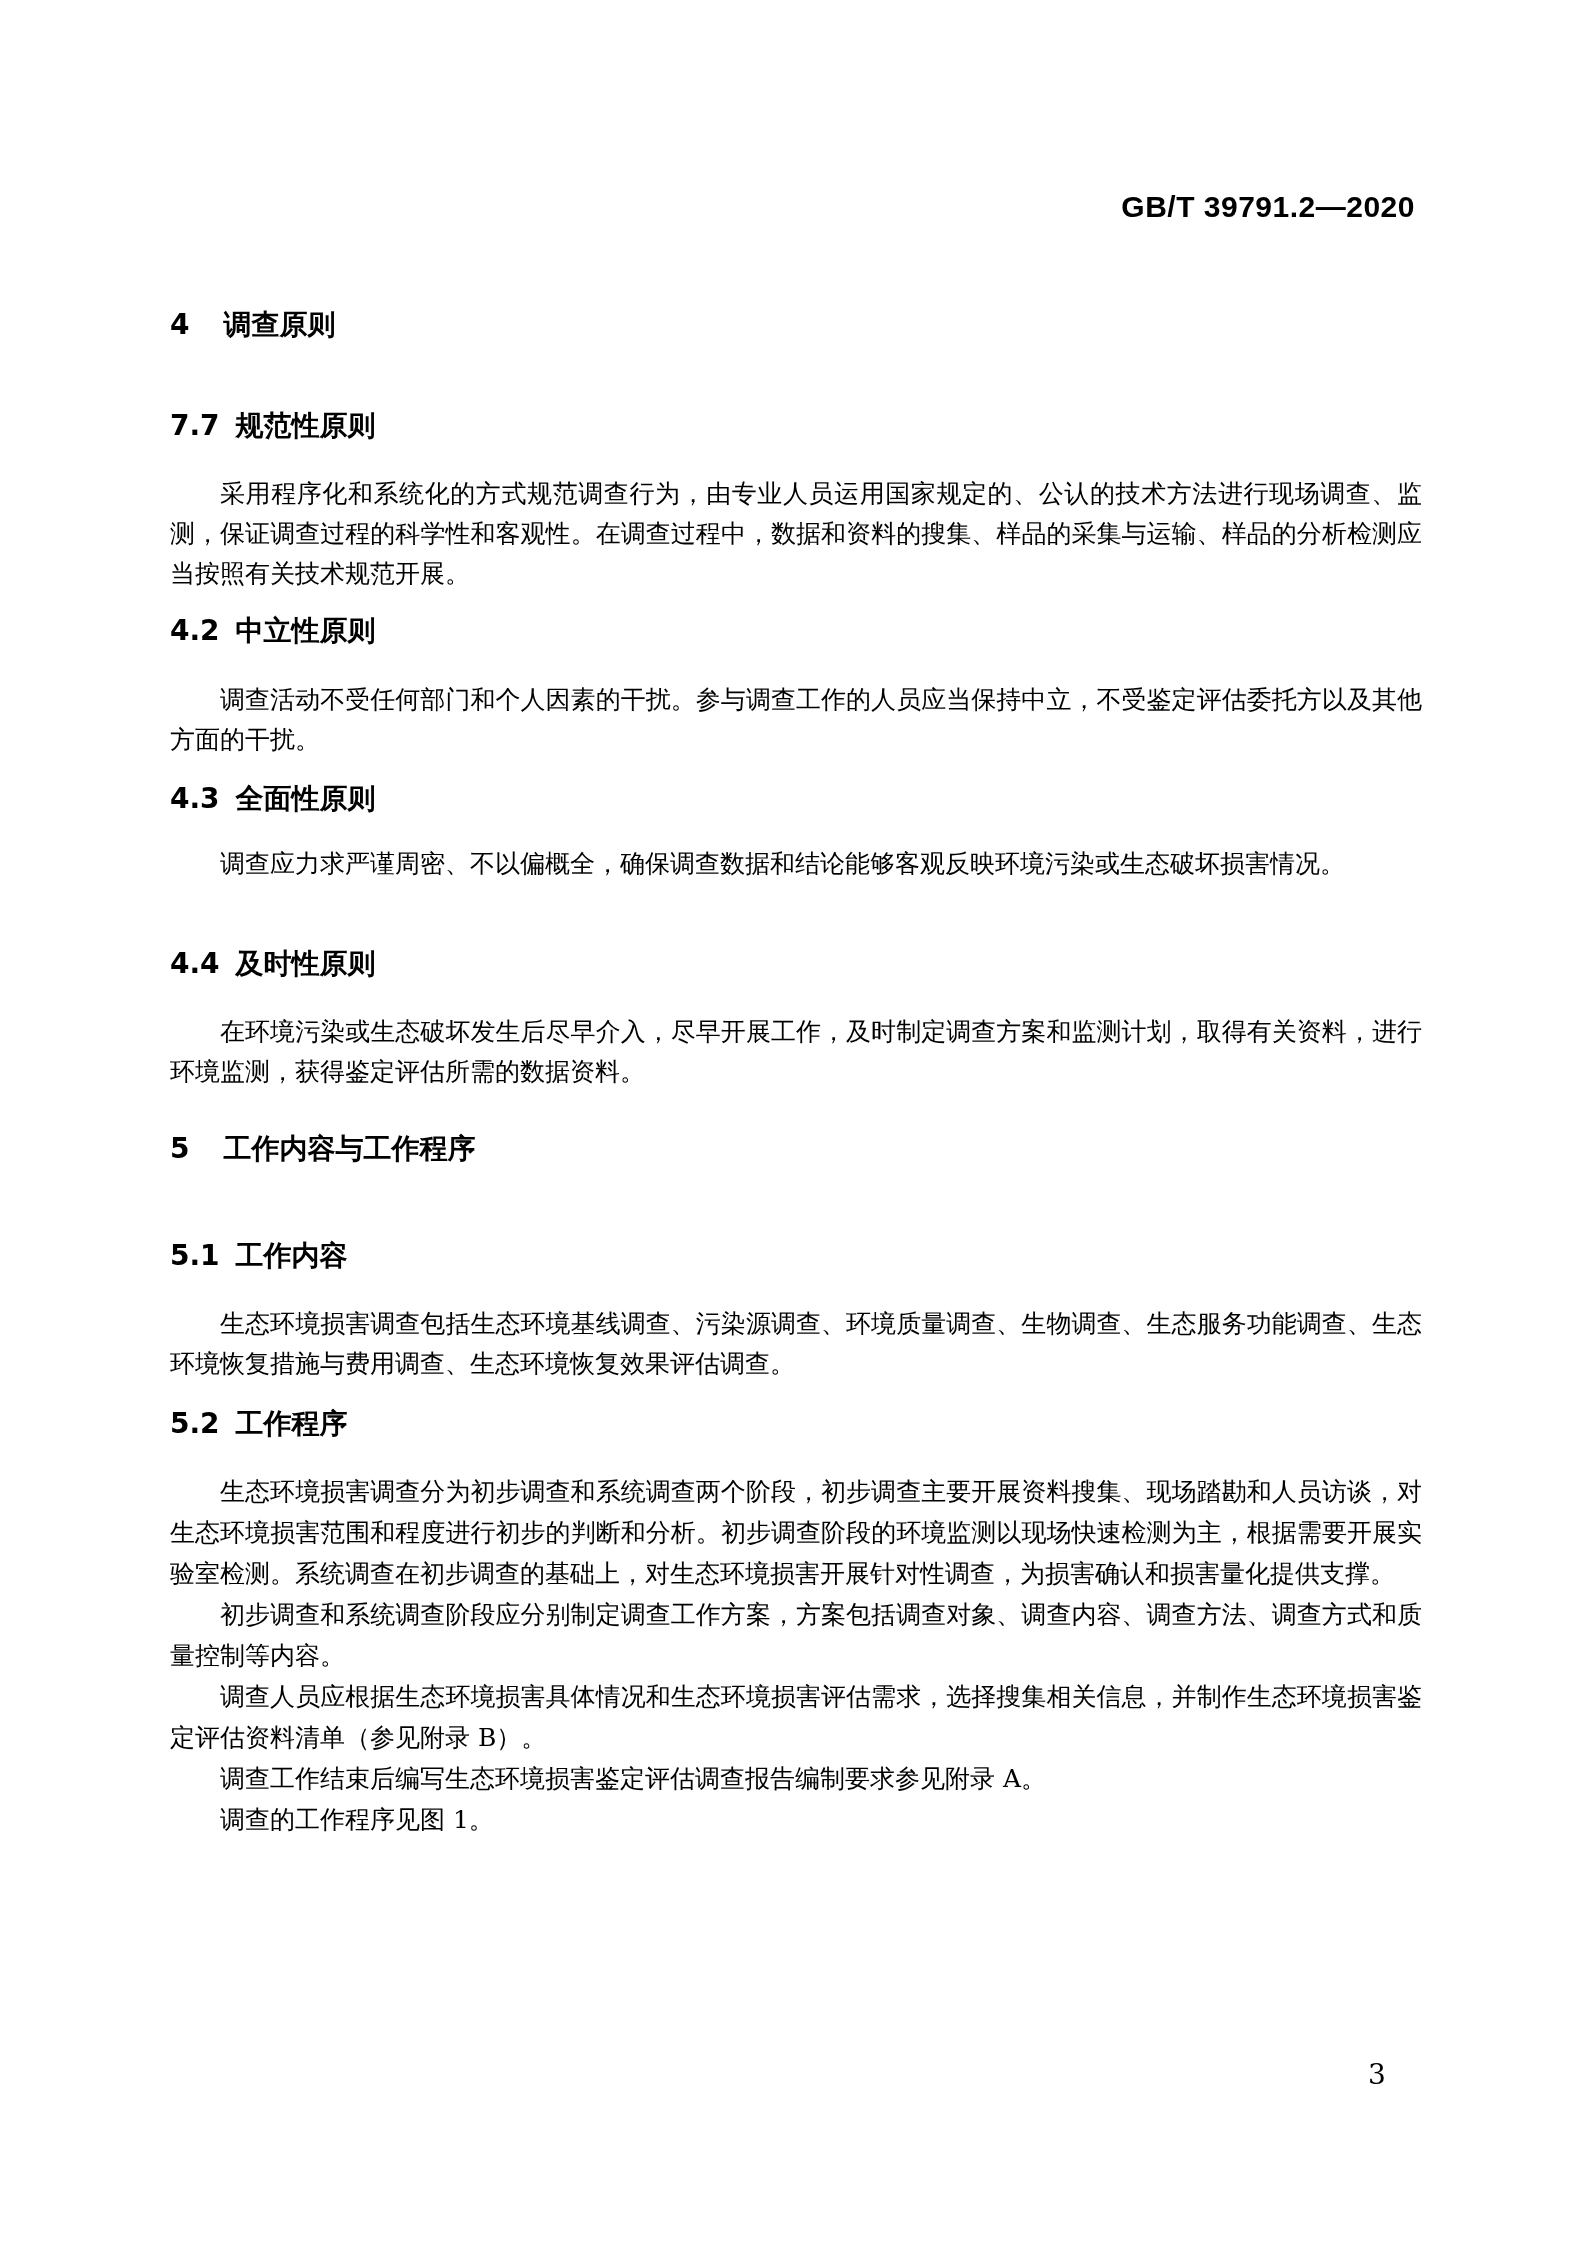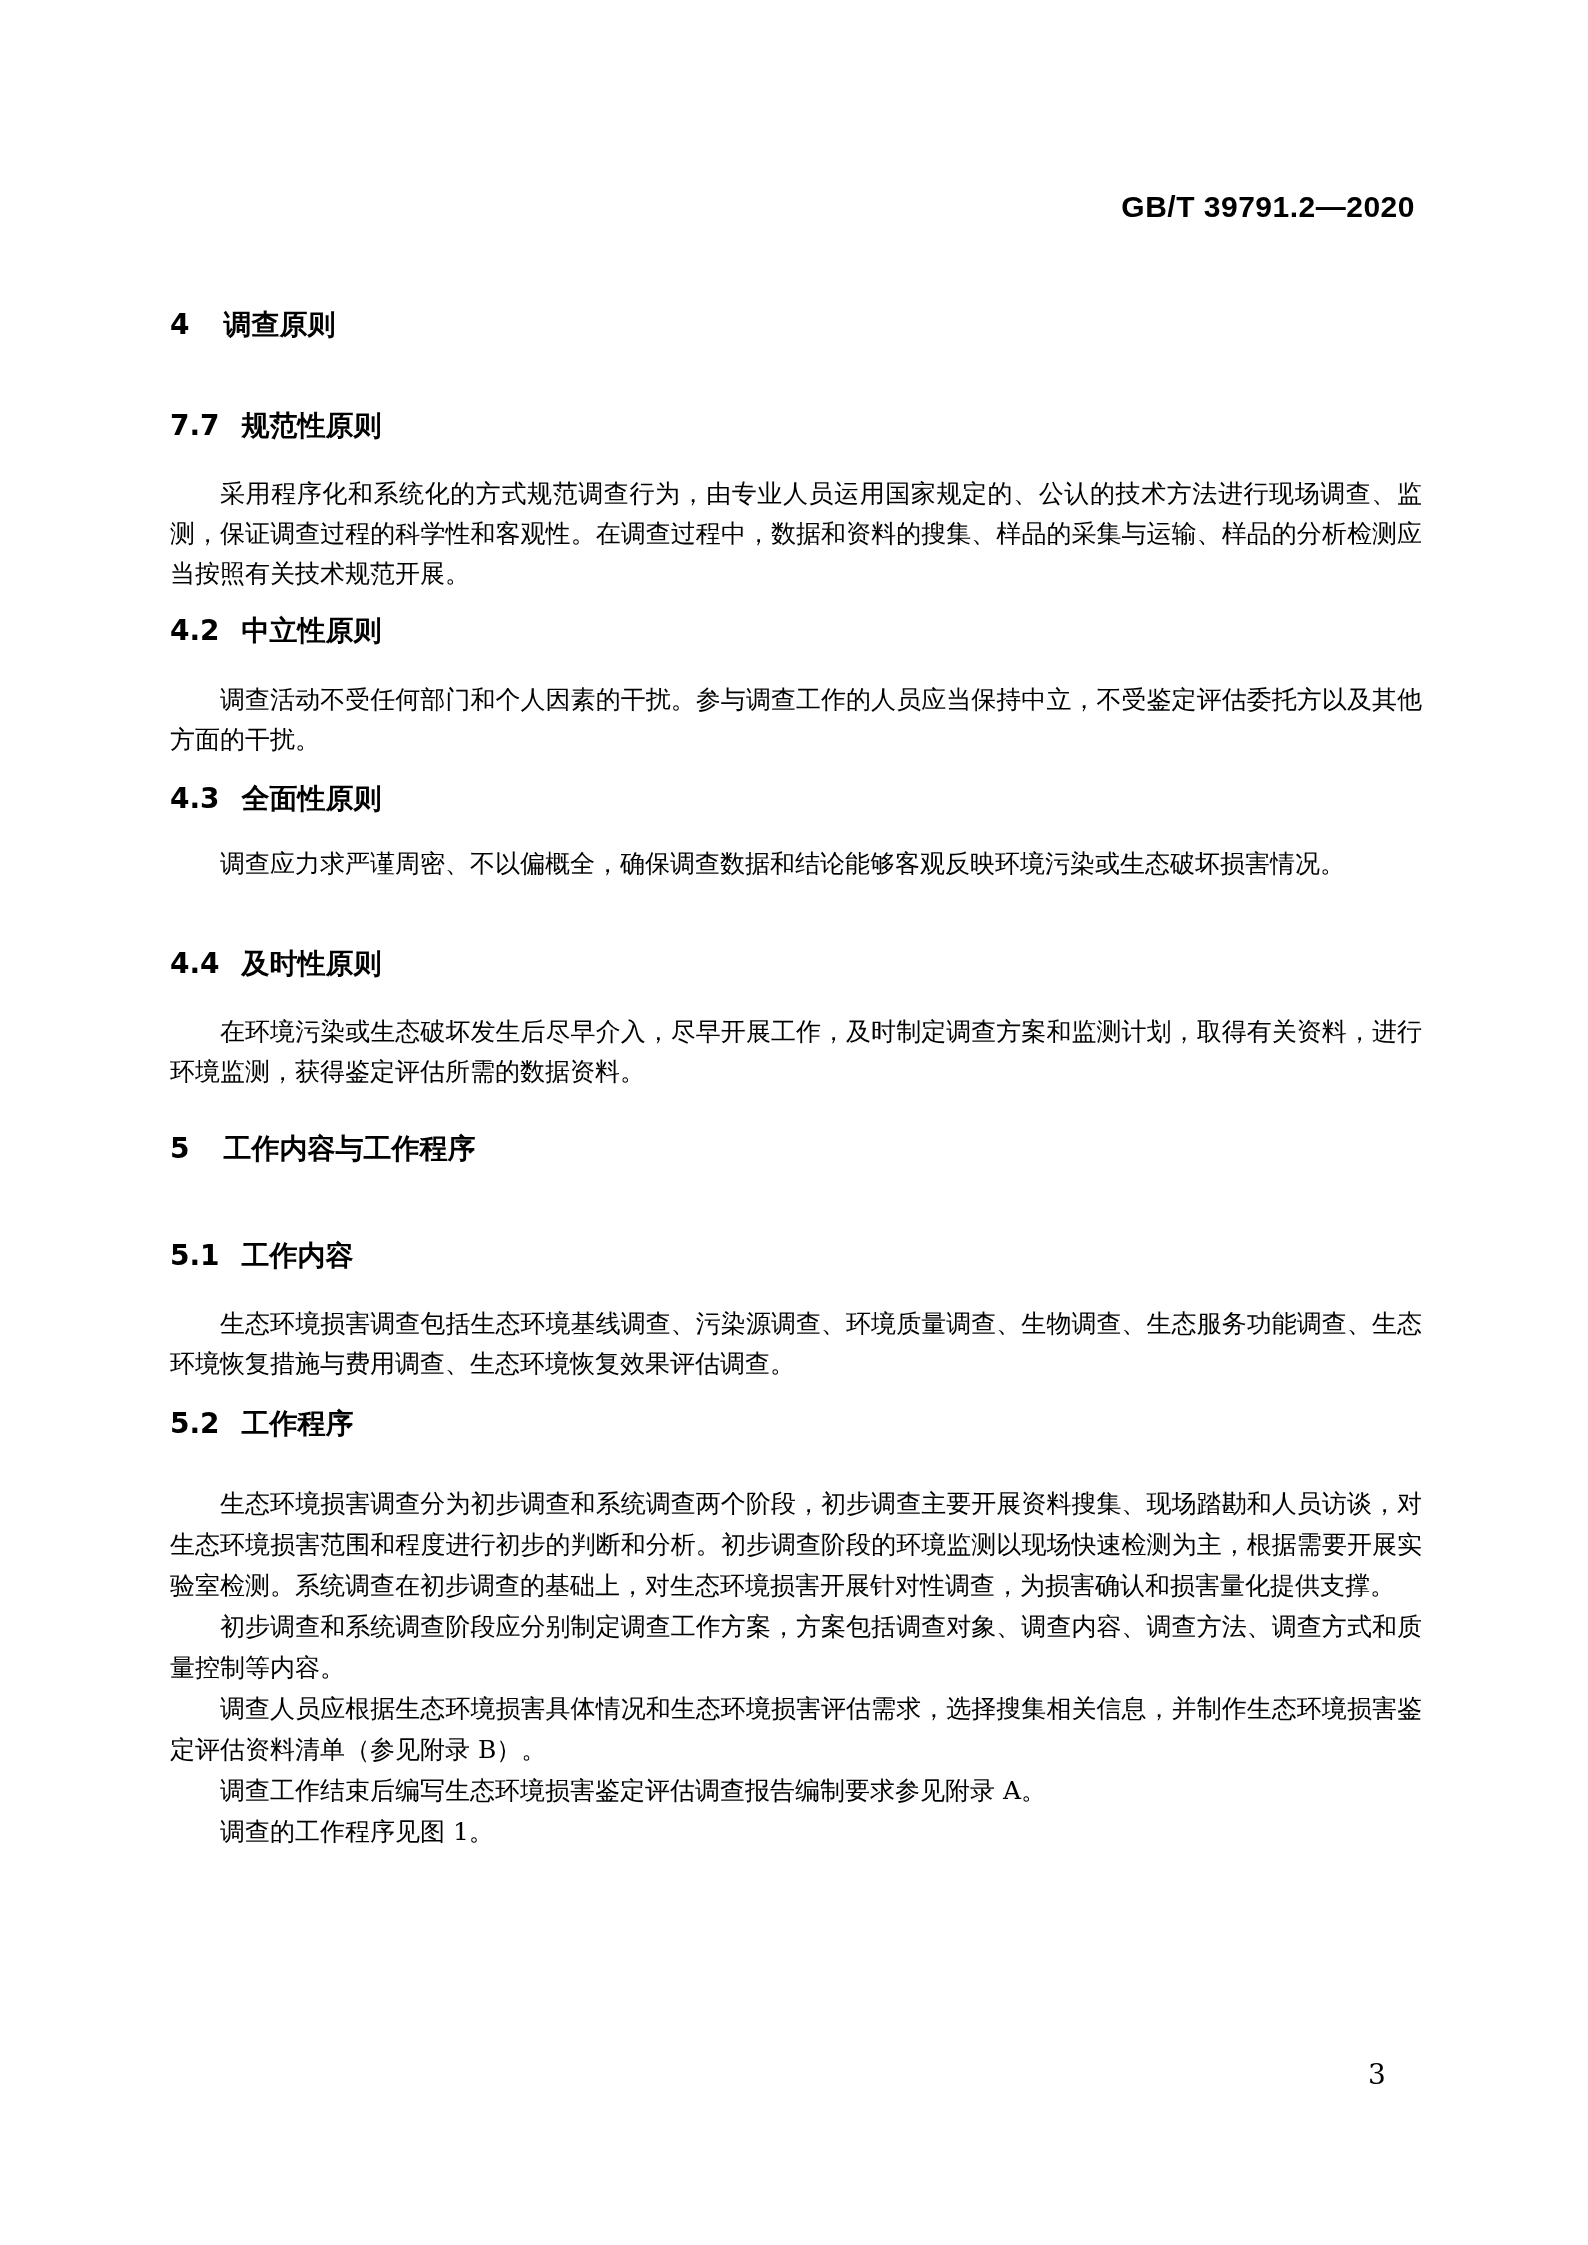--- a/index.html
+++ b/index.html
@@ -23,31 +23,31 @@
     width:1245px;
   }
   .chapter,.section{
     font-family:"DejaVu Sans","Liberation Sans",sans-serif;
     font-weight:bold;
     font-size:28px;
     line-height:34px;
     white-space:nowrap;
   }
   .chapter .h-title{margin-left:34px;}
-  .section .h-title{margin-left:22px;}
+  .section .h-title{margin-left:16px;}
   .bodytext{
     font-size:25px;
     line-height:40px;
   }
   .bodytext p{
     margin:0;
     text-indent:2em;
     text-align:justify;
   }
-  .p52{line-height:41px;margin-top:12px;}
+  .p52{line-height:41px;}
   .page-no{
     position:absolute;
     left:1368px;top:2058px;
     font-size:28px;
     font-family:"DejaVu Serif","Liberation Serif",serif;
   }
 </style>
 </head>
 <body>
 

